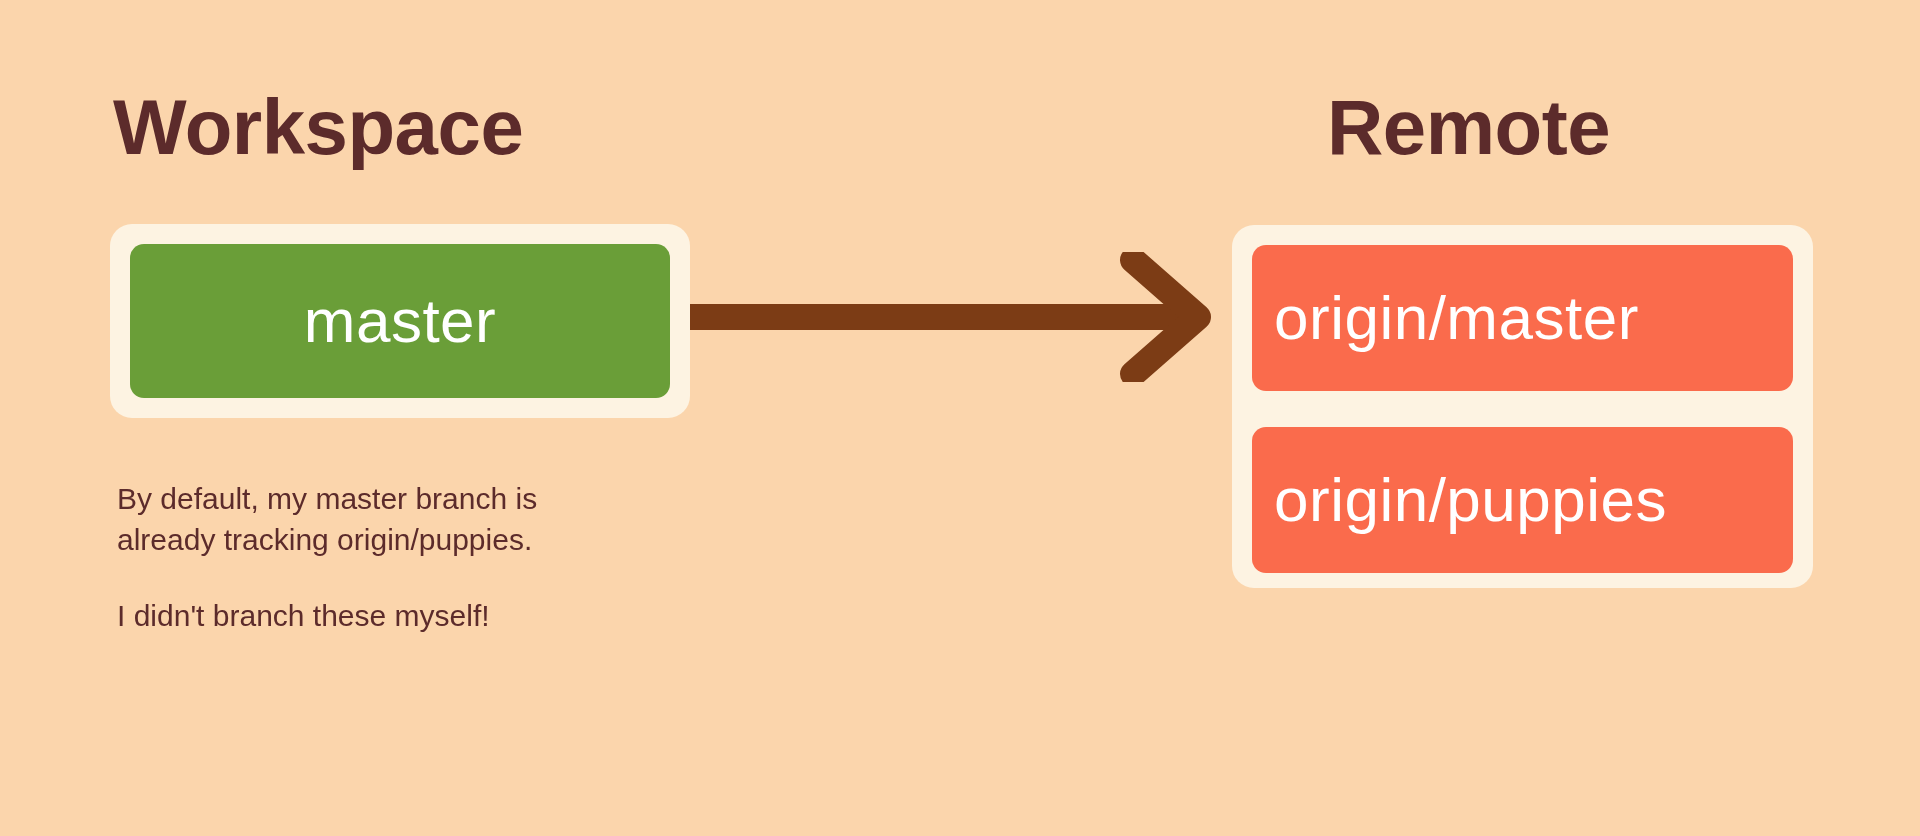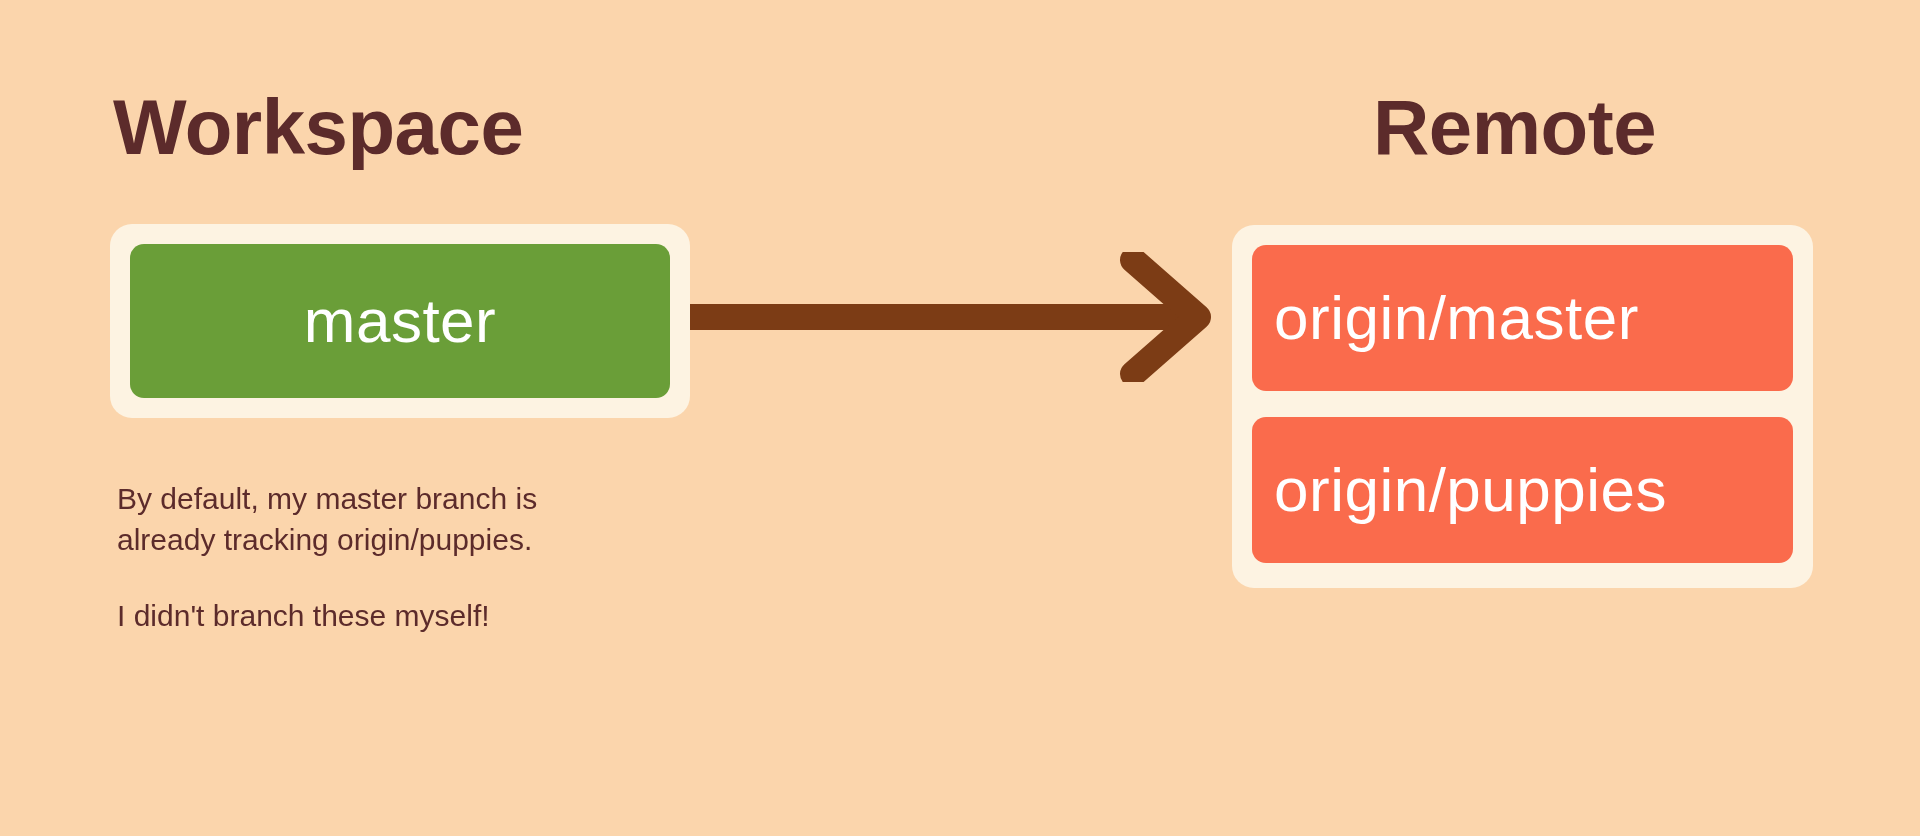--- a/index.html
+++ b/index.html
@@ -27,21 +27,21 @@
     color: #5C2B2B;
     font-size: 78px;
     font-weight: 700;
     letter-spacing: -0.5px;
     line-height: 1;
     white-space: nowrap;
     font-family: "Liberation Sans", sans-serif;
     text-align: center;
   }
   #workspace-title { left: 113px; top: 88px; }
-  #remote-title    { left: 1327px; top: 88px; margin-left: 46px; }
+  #remote-title    { left: 1327px; top: 88px; }
 
   
   .panel {
     position: absolute;
     background: #FDF3E2;
     border-radius: 22px;
     box-sizing: border-box;
   }
   #workspace-panel {
     left: 110px;
@@ -77,21 +77,21 @@
   .branch-chip.local {
     background: #6A9E38;
     justify-content: center;
   }
   .branch-chip.remote {
     background: #FA6B4C;
     justify-content: flex-start;
     padding-left: 22px;
     height: 146px;
   }
-  #remote-branch-puppies { margin-top: 26px; }
+  #remote-branch-puppies { margin-top: 36px; }
 
   
   #tracking-arrow {
     position: absolute;
     left: 690px;
     top: 252px;
     width: 545px;
     height: 130px;
     overflow: visible;
   }

